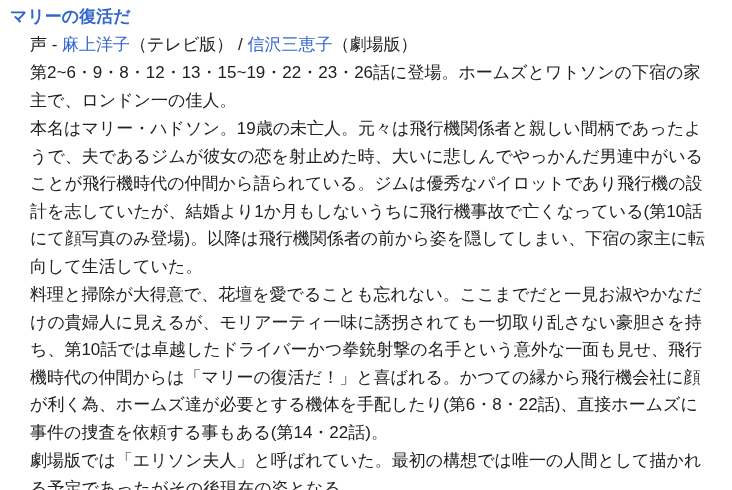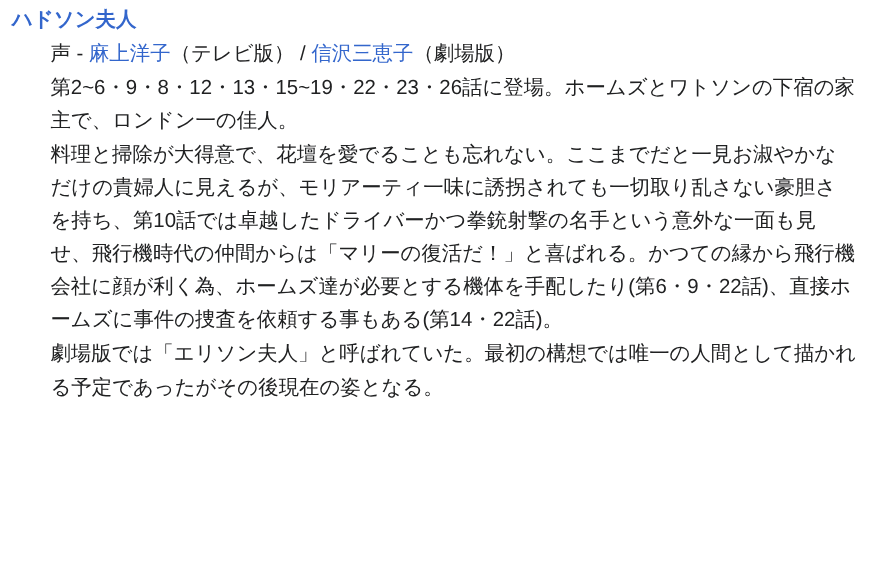--- a/index.html
+++ b/index.html
@@ -31,40 +31,41 @@
   }
   .term .link {
     font-weight: bold;
   }
   .desc {
     margin-left: 20px;
     width: 684px;
     overflow-wrap: break-word;
   }
   .desc p {
-    margin: 0 0 1px 12px;
+    margin: 0 0 1px 0;
   }
   .voice {
     margin: 0 0 1px 0;
   }
 </style>
 </head>
 <body>
 
 <div class="page">
 
   <div class="term">
-    <a href="#" class="link">ハドソン夫人</a>
+    <a href="#" class="link">マリーの復活だ</a>
   </div>
 
   <div class="desc">
 
     <p class="voice"><span>声 - </span><a href="#" class="link">麻上洋子</a><span>（テレビ版） / </span><a href="#" class="link">信沢三恵子</a><span>（劇場版）</span></p>
 
     <p>第2~6・9・8・12・13・15~19・22・23・26話に登場。ホームズとワトソンの下宿の家主で、ロンドン一の佳人。</p>
 
+    <p>本名はマリー・ハドソン。19歳の未亡人。元々は飛行機関係者と親しい間柄であったようで、夫であるジムが彼女の恋を射止めた時、大いに悲しんでやっかんだ男連中がいることが飛行機時代の仲間から語られている。ジムは優秀なパイロットであり飛行機の設計を志していたが、結婚より1か月もしないうちに飛行機事故で亡くなっている(第10話にて顔写真のみ登場)。以降は飛行機関係者の前から姿を隠してしまい、下宿の家主に転向して生活していた。</p>
 
-    <p>料理と掃除が大得意で、花壇を愛でることも忘れない。ここまでだと一見お淑やかなだけの貴婦人に見えるが、モリアーティ一味に誘拐されても一切取り乱さない豪胆さを持ち、第10話では卓越したドライバーかつ拳銃射撃の名手という意外な一面も見せ、飛行機時代の仲間からは「マリーの復活だ！」と喜ばれる。かつての縁から飛行機会社に顔が利く為、ホームズ達が必要とする機体を手配したり(第6・9・22話)、直接ホームズに事件の捜査を依頼する事もある(第14・22話)。</p>
+    <p>料理と掃除が大得意で、花壇を愛でることも忘れない。ここまでだと一見お淑やかなだけの貴婦人に見えるが、モリアーティ一味に誘拐されても一切取り乱さない豪胆さを持ち、第10話では卓越したドライバーかつ拳銃射撃の名手という意外な一面も見せ、飛行機時代の仲間からは「マリーの復活だ！」と喜ばれる。かつての縁から飛行機会社に顔が利く為、ホームズ達が必要とする機体を手配したり(第6・8・22話)、直接ホームズに事件の捜査を依頼する事もある(第14・22話)。</p>
 
     <p>劇場版では「エリソン夫人」と呼ばれていた。最初の構想では唯一の人間として描かれる予定であったがその後現在の姿となる。</p>
 
   </div>
 </div>
 
 </body></html>

